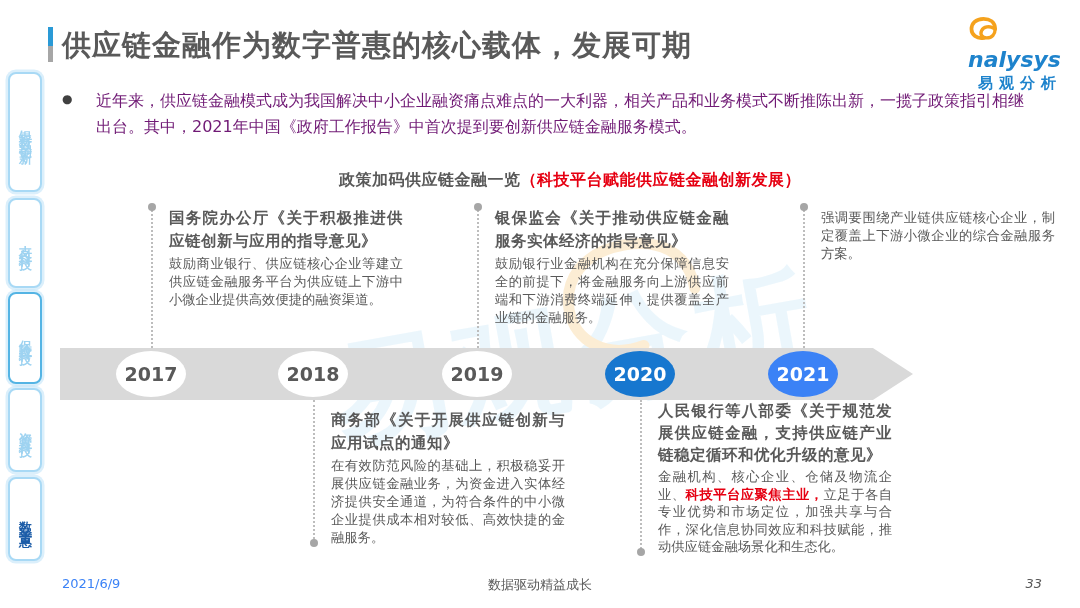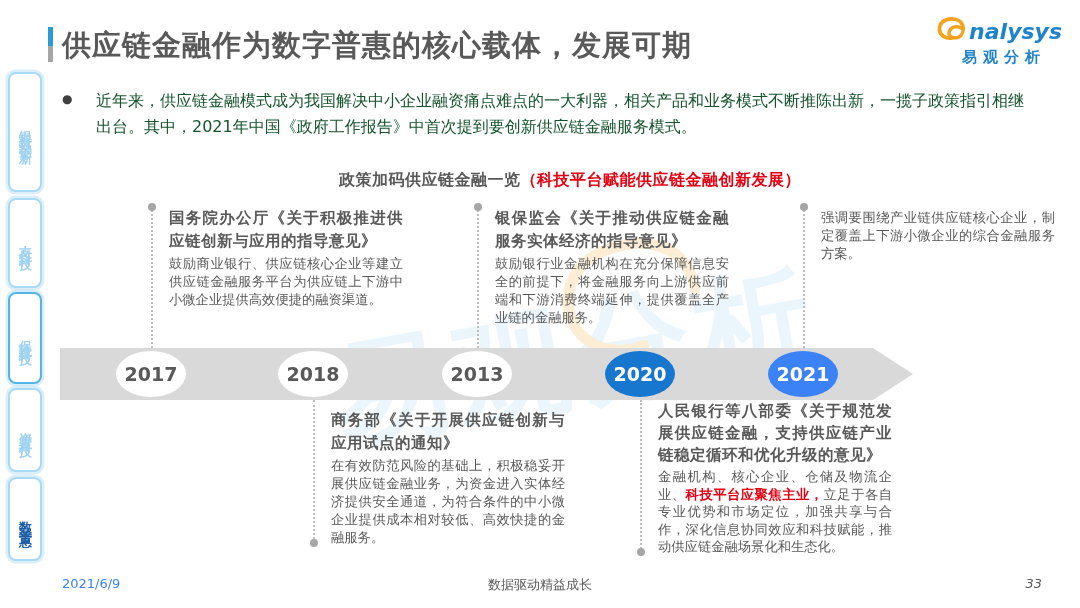--- a/index.html
+++ b/index.html
@@ -23,29 +23,29 @@
   .tab.t3 { top:292px; height:92px; border-color:#54b4e4; }
   .tab.t4 { top:388px; height:84px; }
   .tab.t5 { top:477px; height:84px; color:#1d5da8; }
 
   
   .accent-bar { position:absolute; left:48px; top:27px; width:5px; height:35px;
     background:linear-gradient(#2a9ad6 0 55%, #a6a6a6 55% 100%); }
   .page-title { position:absolute; left:62px; top:26px; font-size:29px; font-weight:bold;
     color:#595959; letter-spacing:1px; white-space:nowrap; }
   .logo { position:absolute; right:18px; top:16px; text-align:center; }
-  .logo-row { display:flex; align-items:center; justify-content:center; gap:1px; }
+  .logo-row { display:flex; align-items:flex-start; justify-content:center; gap:1px;flex-direction:column; }
   .logo-brand { color:#1e83cc; font-size:22px; font-weight:bold; font-style:italic; letter-spacing:0px; }
   .logo-cn { color:#1e83cc; font-size:15px; font-weight:bold; letter-spacing:6px; margin-top:2px; margin-left:10px; }
 
   
   .intro { position:absolute; left:62px; top:88px; width:962px; }
   .bullet { position:absolute; left:0; top:4px; font-size:12px; color:#404040; }
   .intro p { margin-left:34px; width:928px; font-size:16px; line-height:26px;
-    color:#14532d; text-align:justify; }
+    color:#701a75; text-align:justify; }
 
   
   .section-heading { position:absolute; left:60px; top:170px; width:1020px; text-align:center;
     font-size:16px; font-weight:bold; letter-spacing:0.5px; }
   .sh-main { color:#595959; }
   .sh-red  { color:#e60012; }
 
   
   .watermark { position:absolute; left:330px; top:280px; z-index:0; opacity:.30;
     transform:rotate(-10deg); pointer-events:none; }
@@ -135,21 +135,21 @@
         <path d="M29 14 C29 6 23 3 16.5 3 C8 3 3.5 8 3.5 14 C3.5 20 9 25 17 23.5" fill="none" stroke="#f8c573" stroke-width="2.2" stroke-linecap="round"></path>
       </svg>
     </span>
     <span class="wm-text">易观分析</span>
   </div>
 
   <div class="band"></div>
 
   <div class="year y1">2017</div>
   <div class="year y2">2018</div>
-  <div class="year y3">2013</div>
+  <div class="year y3">2019</div>
   <div class="year y4">2020</div>
   <div class="year y5">2021</div>
 
   <div class="event top e2017">
     <div class="ev-title">国务院办公厅《关于积极推进供应链创新与应用的指导意见》</div>
     <div class="ev-body">鼓励商业银行、供应链核心企业等建立供应链金融服务平台为供应链上下游中小微企业提供高效便捷的融资渠道。</div>
   </div>
 
   <div class="event top e2019">
     <div class="ev-title">银保监会《关于推动供应链金融服务实体经济的指导意见》</div>

